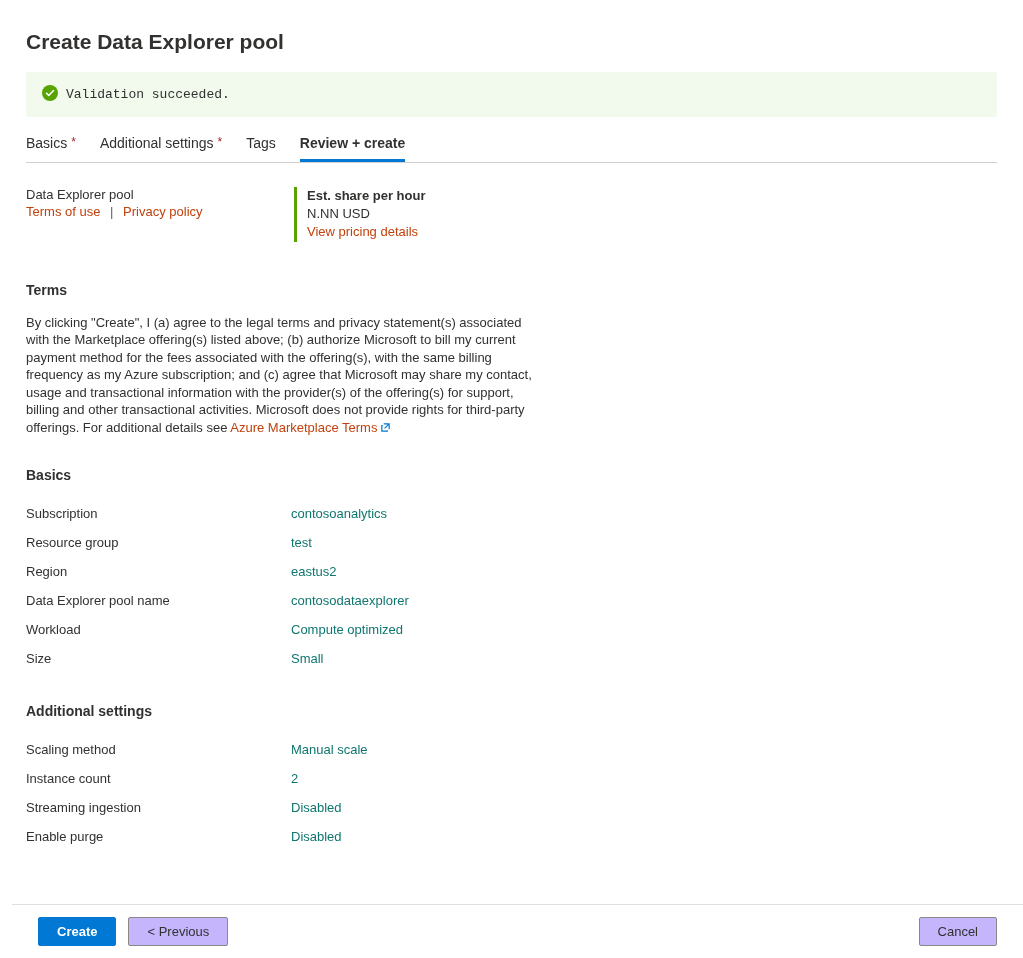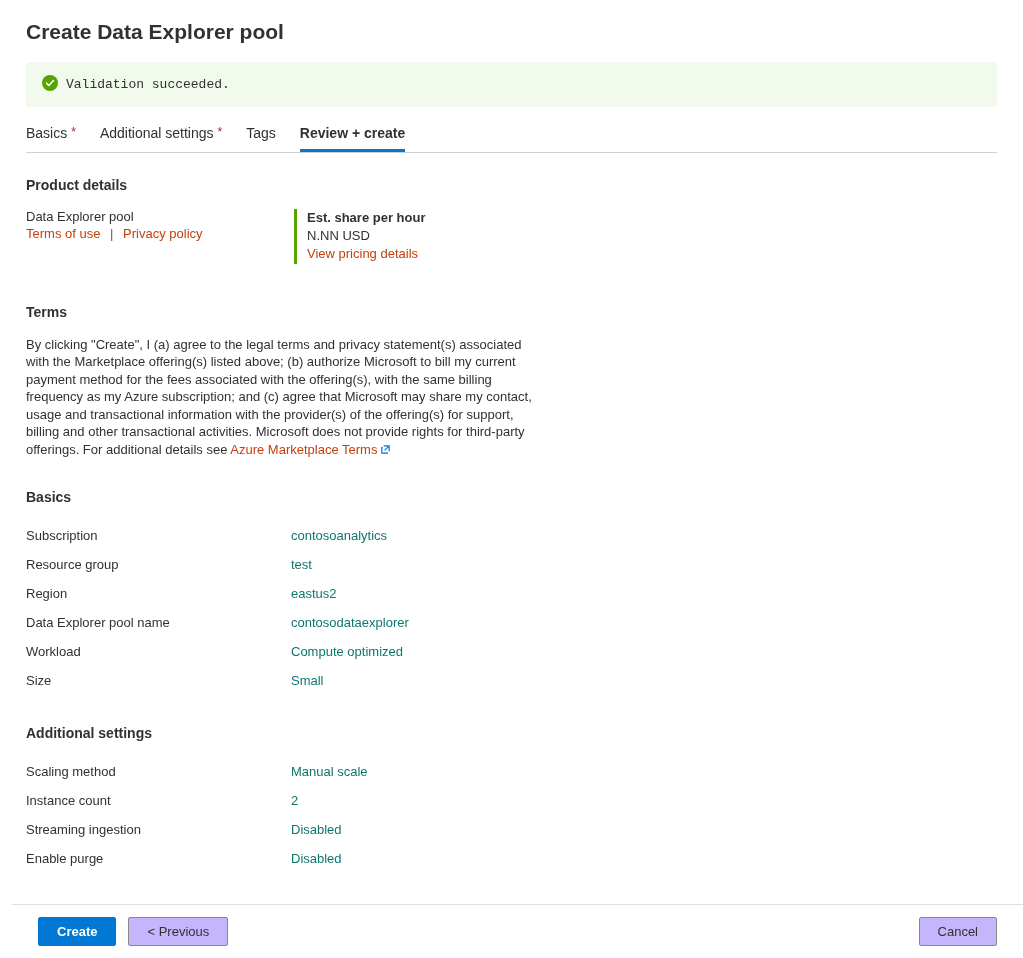--- a/index.html
+++ b/index.html
@@ -14,21 +14,21 @@
       overflow: hidden;
     }
     .main-content {
       padding: 16px 26px 0 26px;
     }
     h1.page-title {
       font-size: 21px;
       font-weight: 600;
       color: #323130;
       margin-bottom: 18px;
-      margin-top: 4px;
+      margin-top: 14px;
     }
     .validation-bar {
       background: #f1faed;
       border-radius: 2px;
       padding: 13px 16px;
       display: flex;
       align-items: center;
       gap: 8px;
       margin-bottom: 18px;
     }
@@ -126,21 +126,20 @@
   </div>
 
   <div class="tabs">
     <div class="tab"><span>Basics</span><span class="asterisk">*</span></div>
     <div class="tab"><span>Additional settings</span><span class="asterisk">*</span></div>
     <div class="tab"><span>Tags</span></div>
     <div class="tab active"><span>Review + create</span></div>
   </div>
 
   <div class="section">
-    <h2 class="section-heading">Product details</h2>
     <div class="product-row">
       <div class="product-left">
         <div class="pool-name">Data Explorer pool</div>
         <div>
           <a class="link">Terms of use</a>
           <span class="divider-pipe">|</span>
           <a class="link">Privacy policy</a>
         </div>
       </div>
       <div class="product-right">

